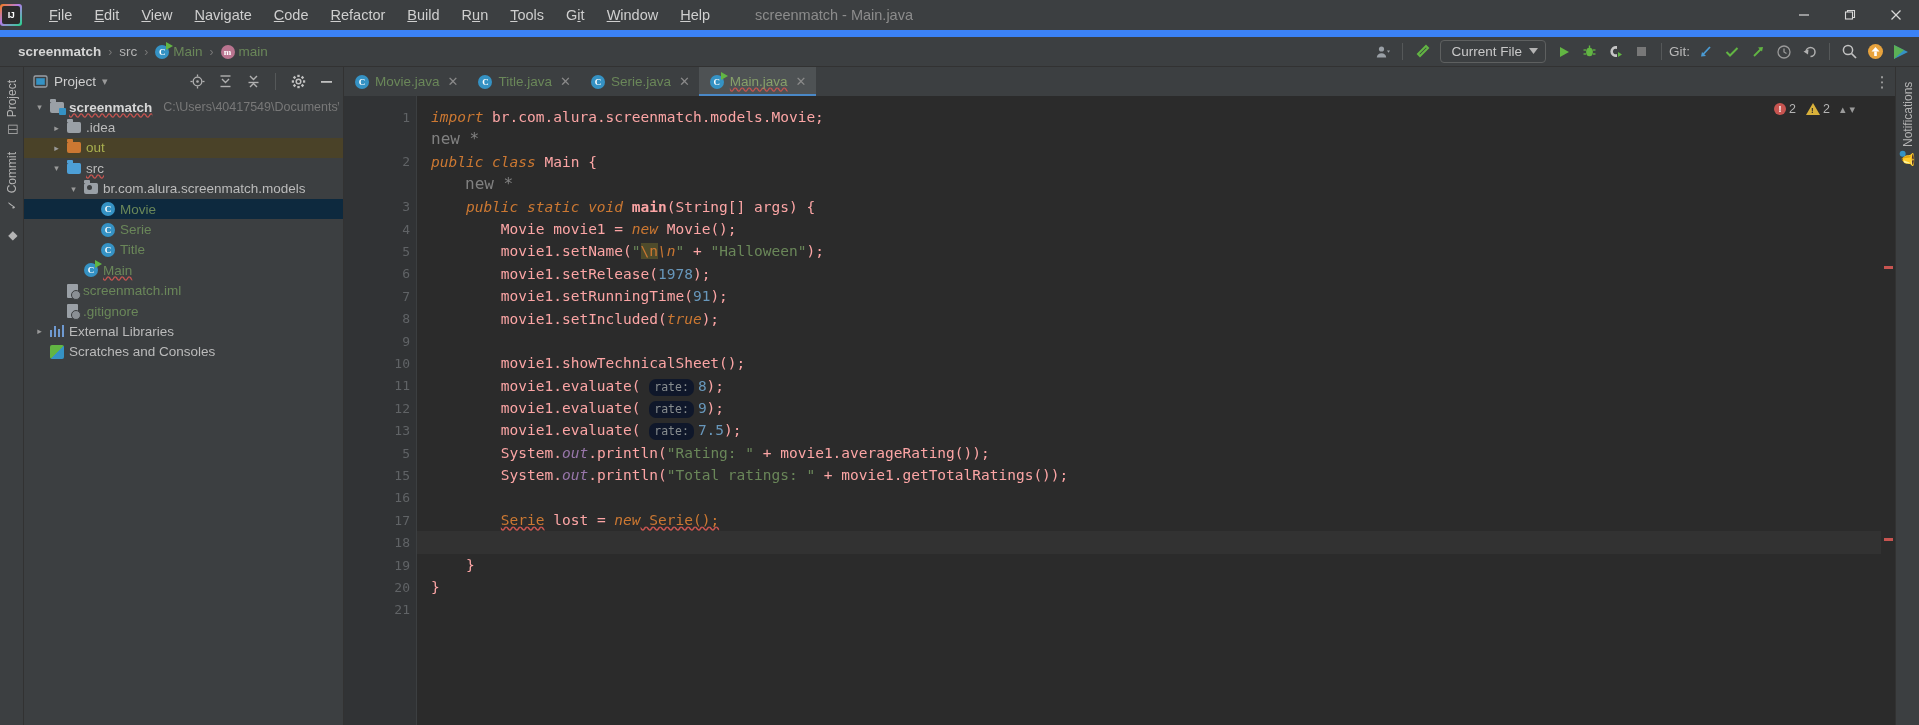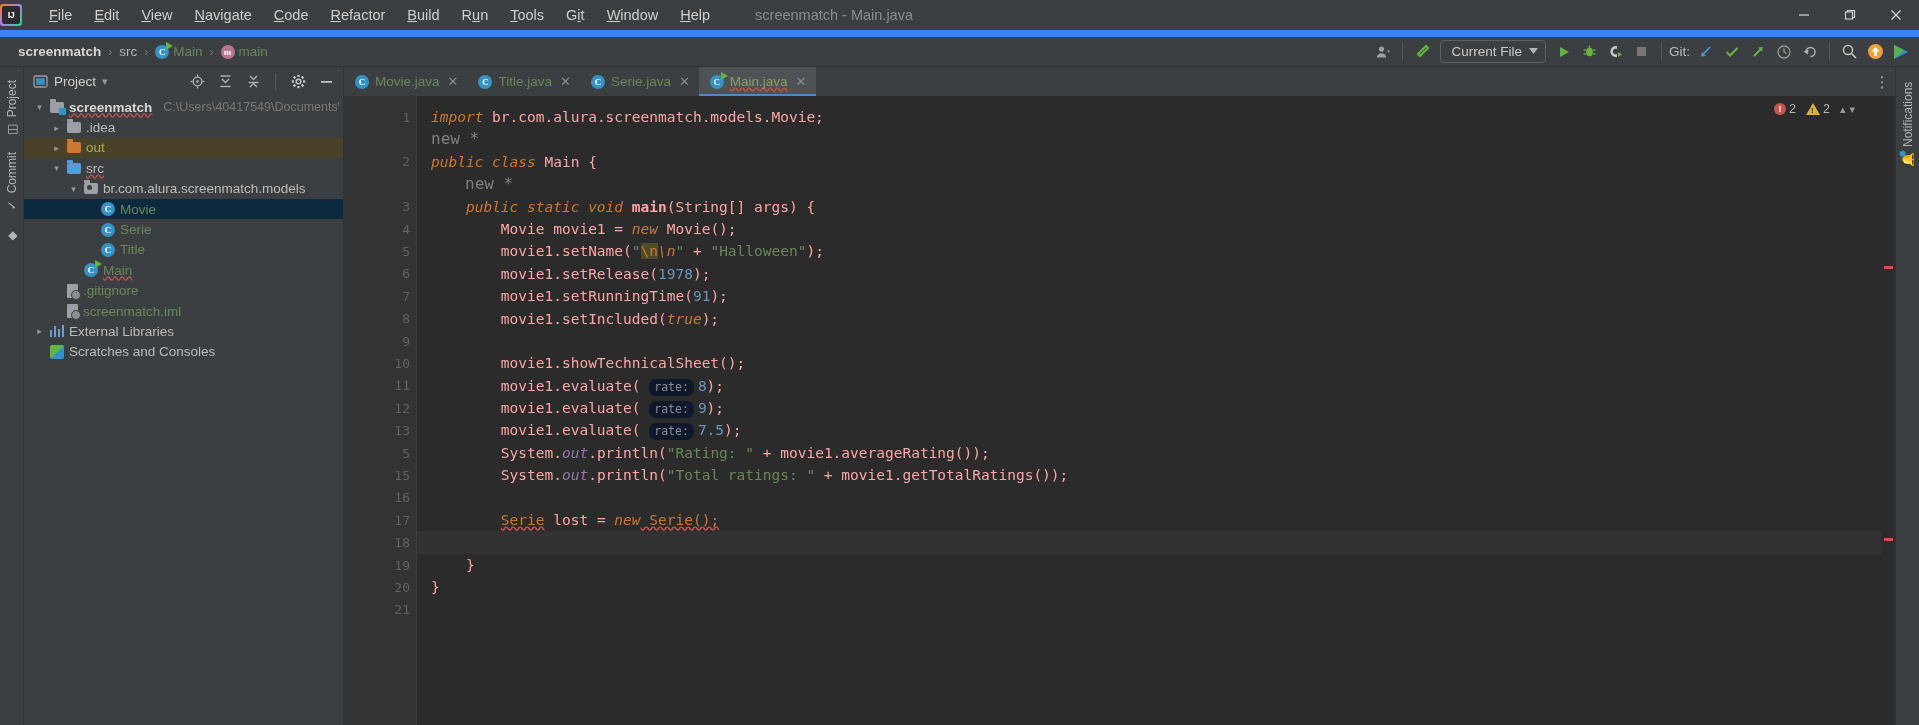--- a/index.html
+++ b/index.html
@@ -552,28 +552,28 @@
           <span class="ico">
             <span class="cls runnable">C</span>
           </span>
           <span class="tlabel green squiggle">Main</span>
         </div>
         <div class="trow" style="padding-left: 27px;">
           <span class="tw"></span>
           <span class="ico">
             <span class="filedoc"></span>
           </span>
-          <span class="tlabel green">.gitignore</span>
+          <span class="tlabel green">screenmatch.iml</span>
         </div>
         <div class="trow" style="padding-left: 27px;">
           <span class="tw"></span>
           <span class="ico">
             <span class="filedoc"></span>
           </span>
-          <span class="tlabel green">screenmatch.iml</span>
+          <span class="tlabel green">.gitignore</span>
         </div>
         <div class="trow" style="padding-left: 10px;">
           <span class="tw">▸</span>
           <span class="ico">
             <span class="libico">
               <i style="height:7px"></i>
               <i style="height:11px"></i>
               <i style="height:8px"></i>
               <i style="height:12px"></i>
             </span>

